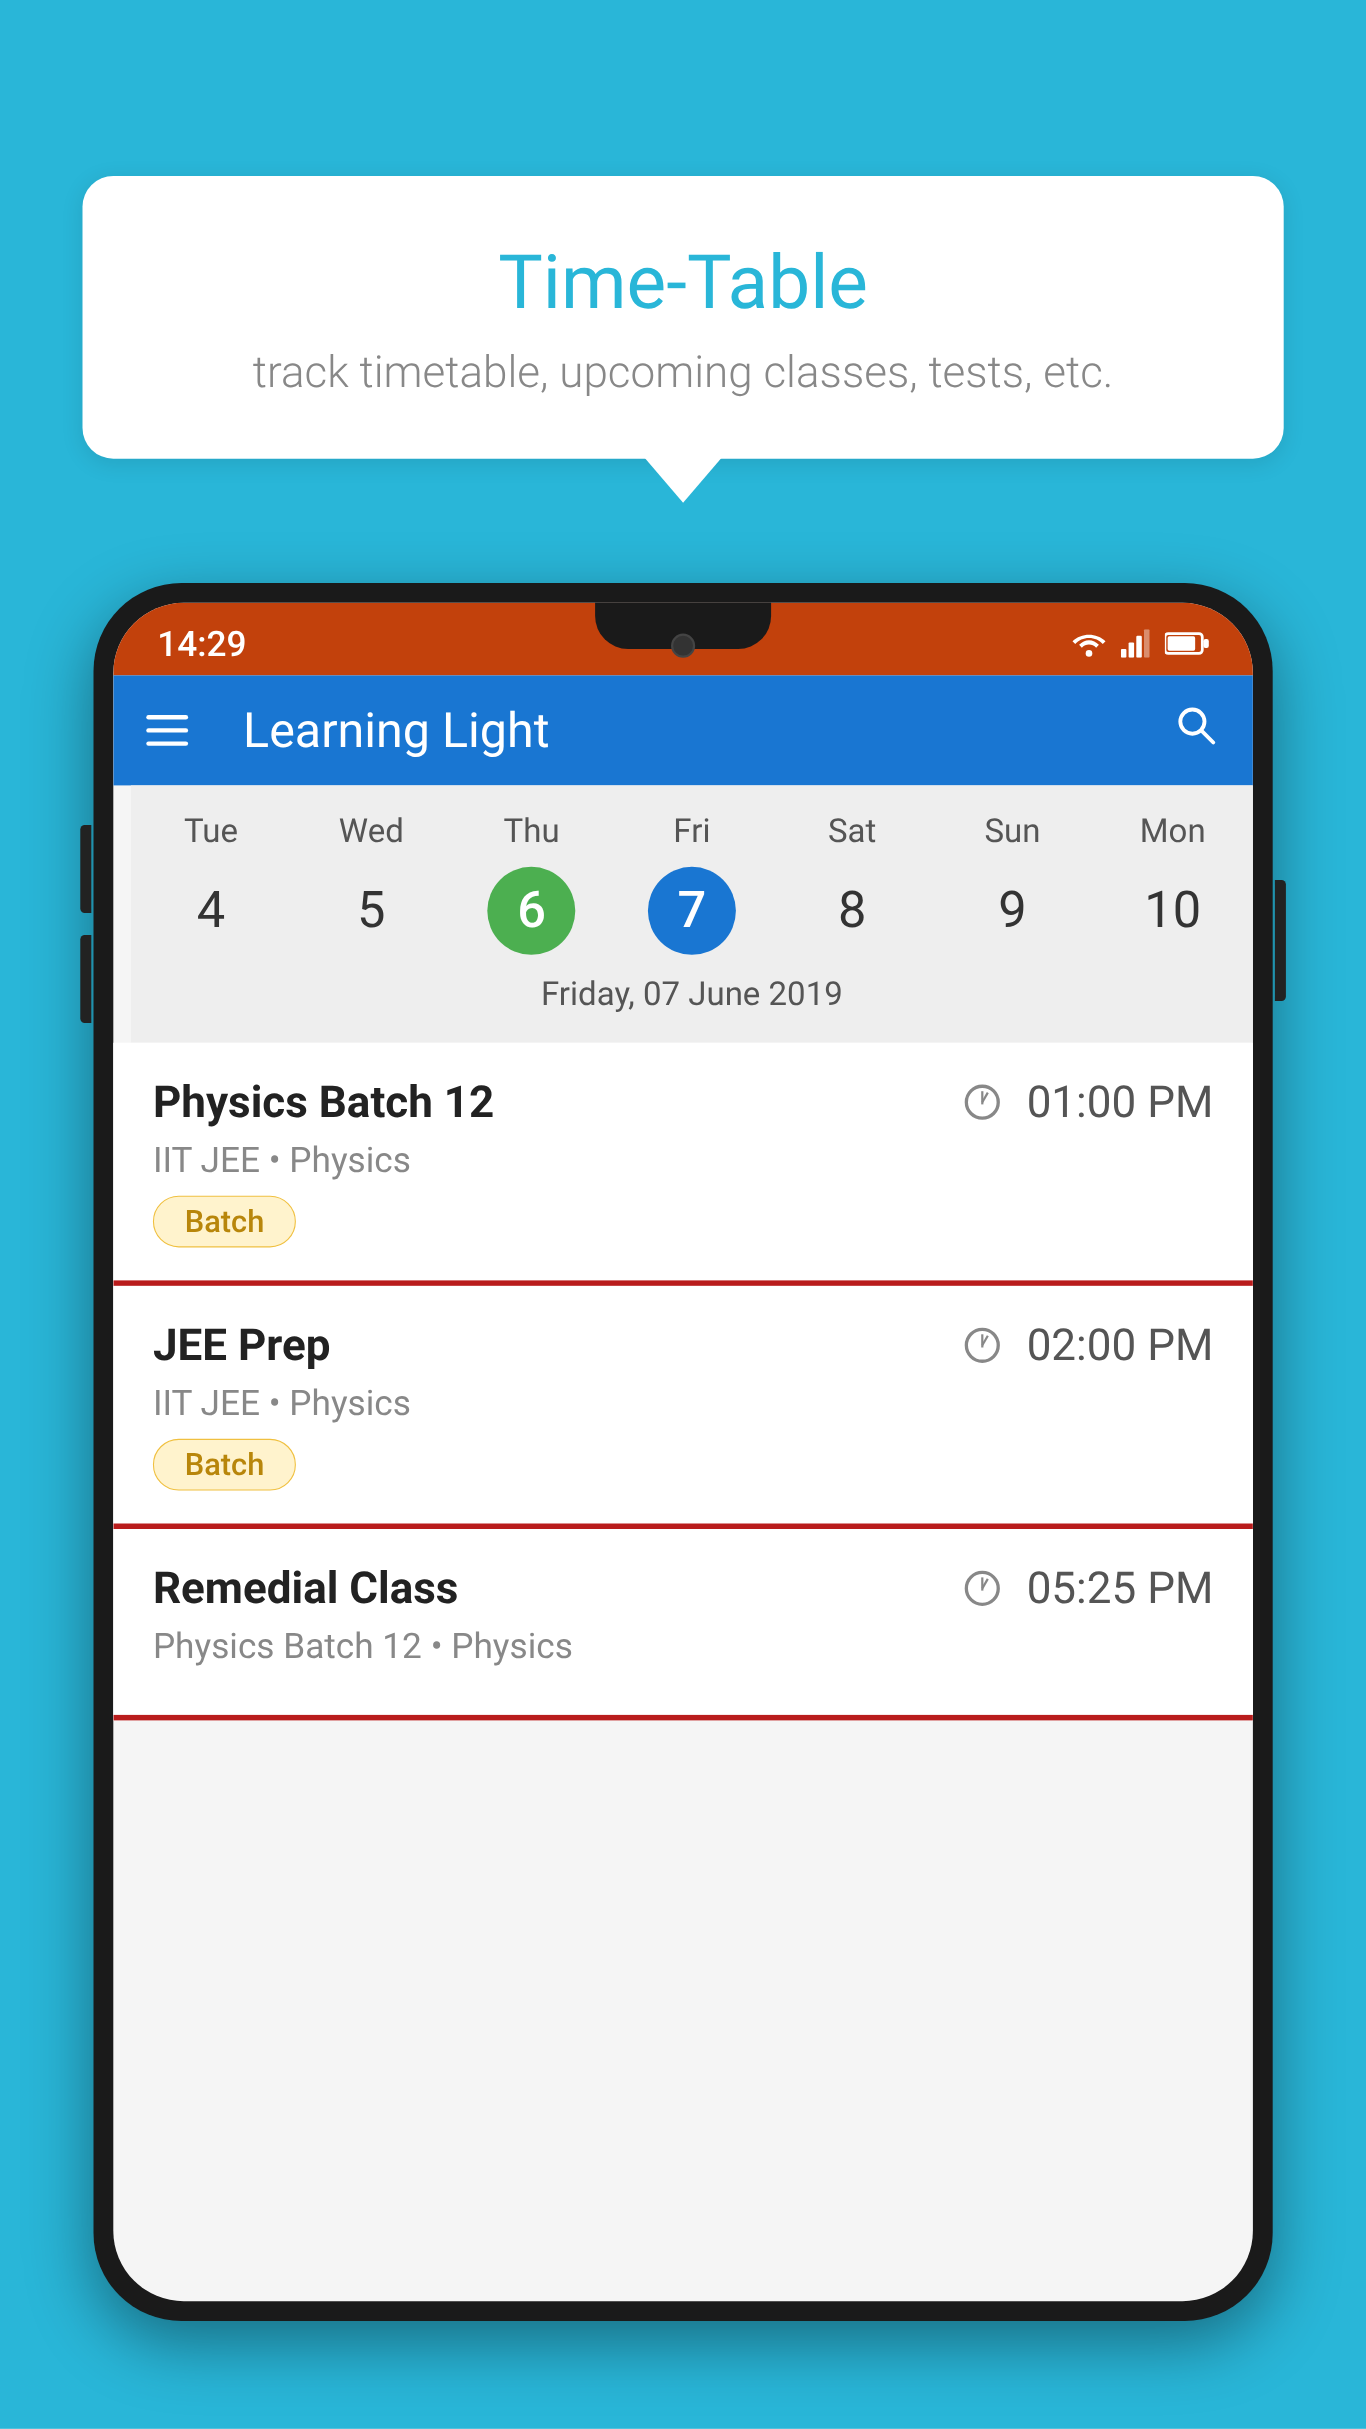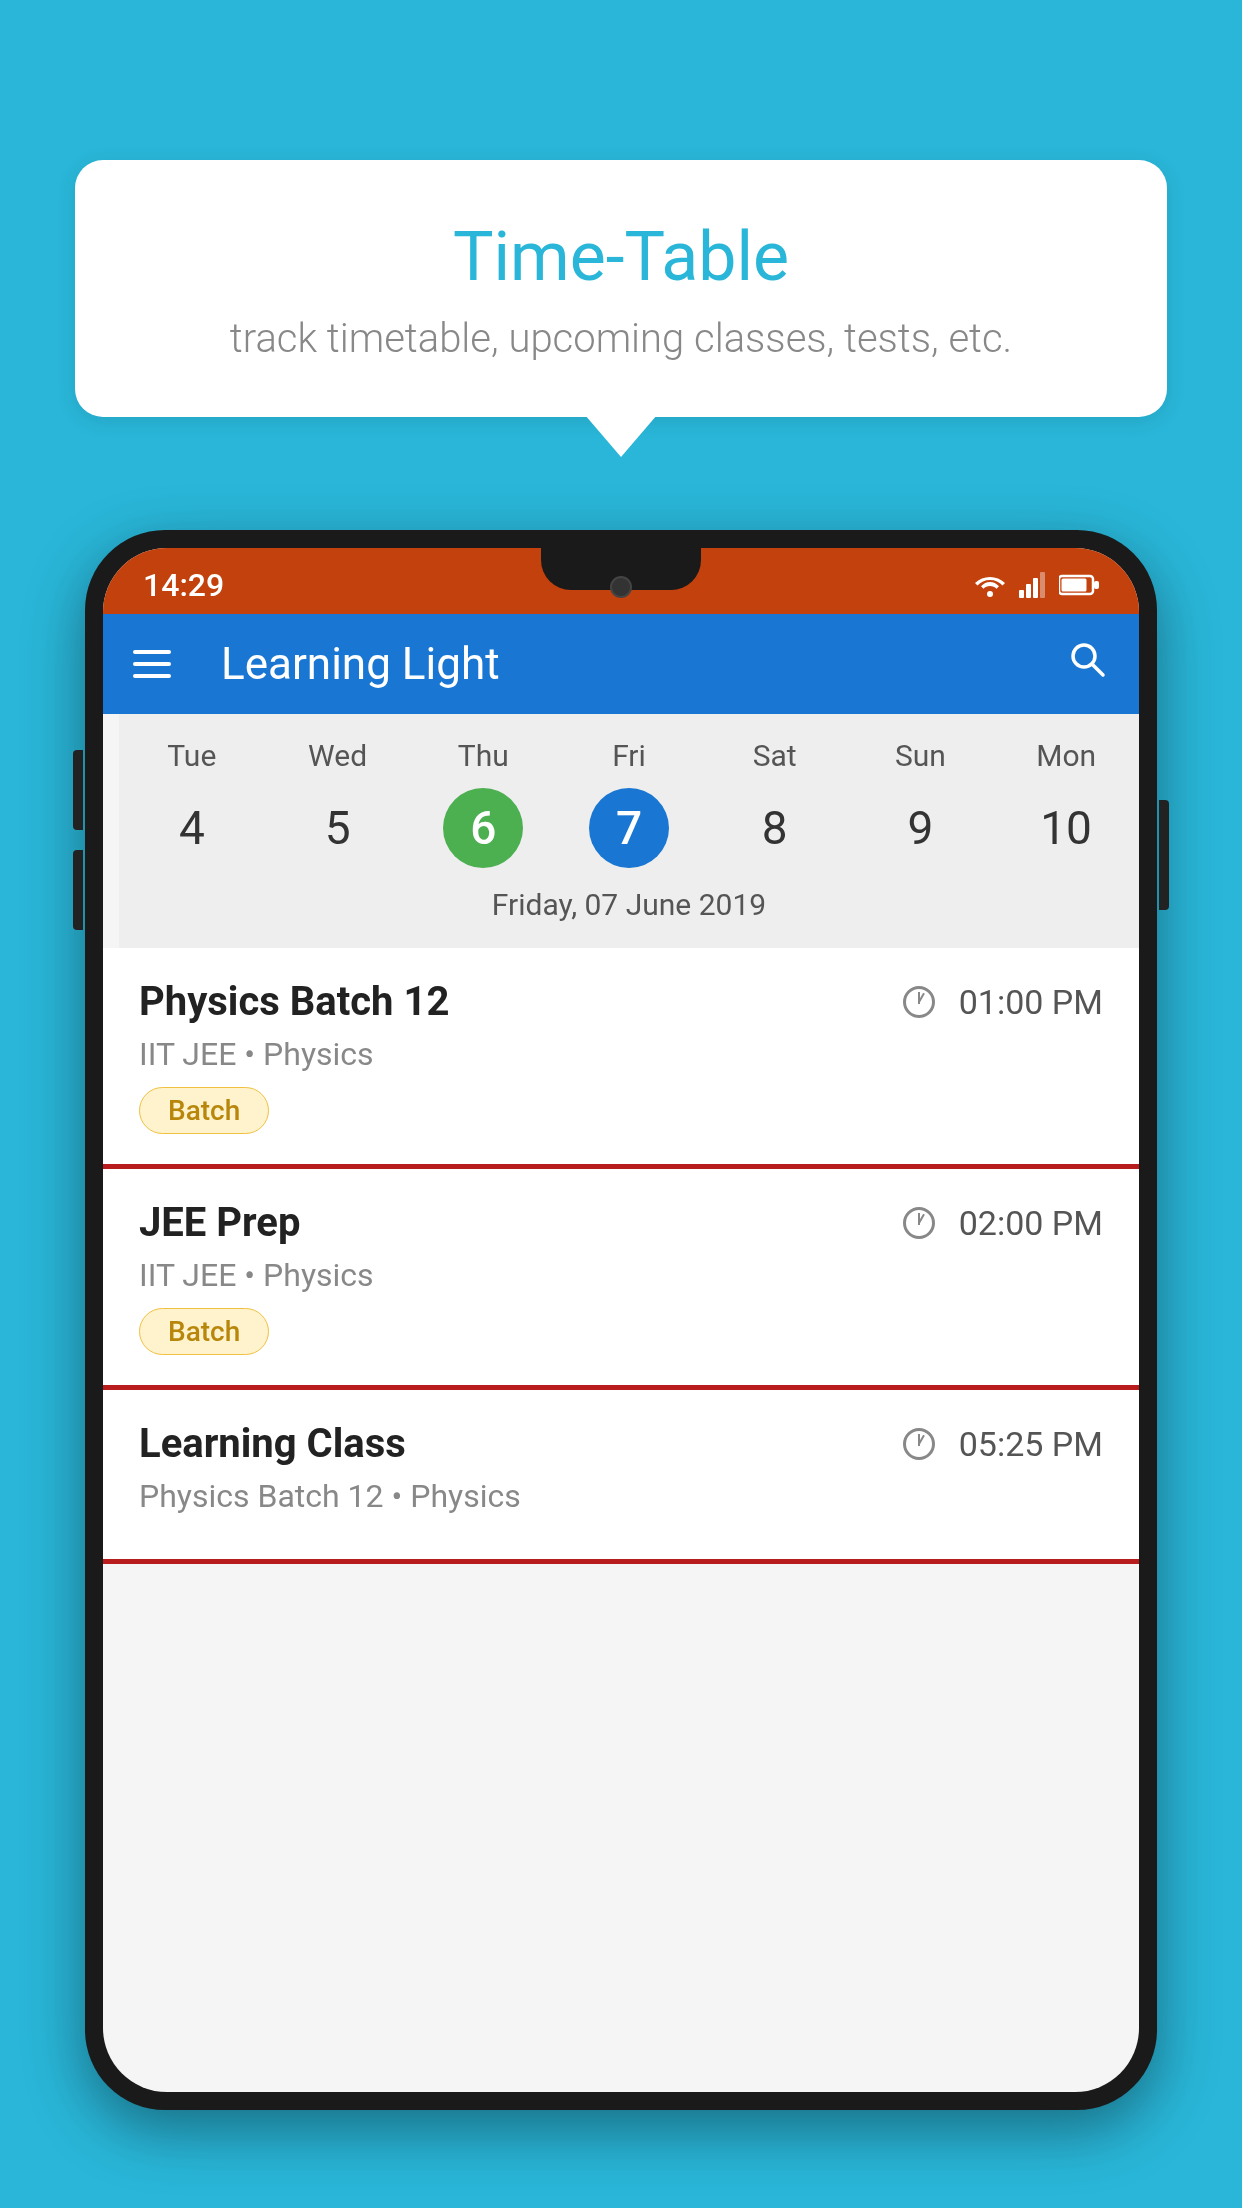--- a/index.html
+++ b/index.html
@@ -296,21 +296,21 @@
     .schedule-title {
       font-size: 40px;
       font-weight: 700;
       color: #222;
     }
 
     .schedule-time {
       display: flex;
       align-items: center;
       gap: 24px;
-      font-size: 34px;
+      font-size: 40px;
       color: #555;
     }
 
     .clock-icon {
       width: 32px;
       height: 32px;
       border: 3px solid #888;
       border-radius: 50%;
       position: relative;
       display: inline-flex;
@@ -456,21 +456,21 @@
         <div class="schedule-time">
           <span class="clock-icon"></span>
           <span>02:00 PM</span>
         </div>
       </div>
       <div class="schedule-subtitle">IIT JEE • Physics</div>
       <span class="batch-badge">Batch</span>
     </div>
           <div class="schedule-item">
       <div class="schedule-item-header">
-        <span class="schedule-title">Learning Class</span>
+        <span class="schedule-title">Remedial Class</span>
         <div class="schedule-time">
           <span class="clock-icon"></span>
           <span>05:25 PM</span>
         </div>
       </div>
       <div class="schedule-subtitle">Physics Batch 12 • Physics</div>
 
     </div>
         </div>
 

